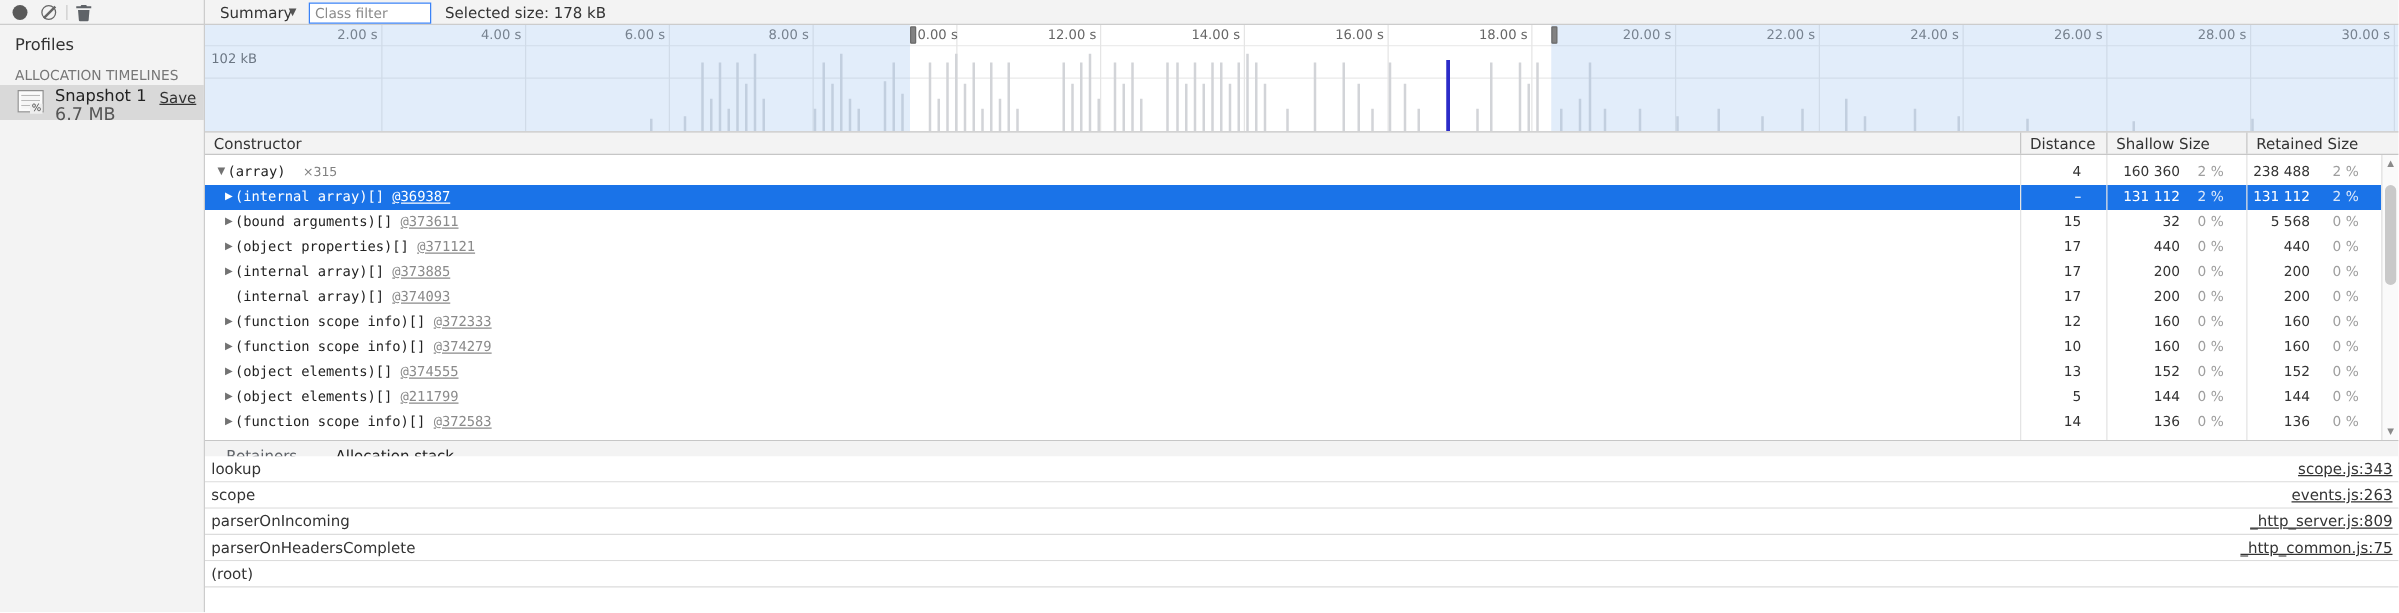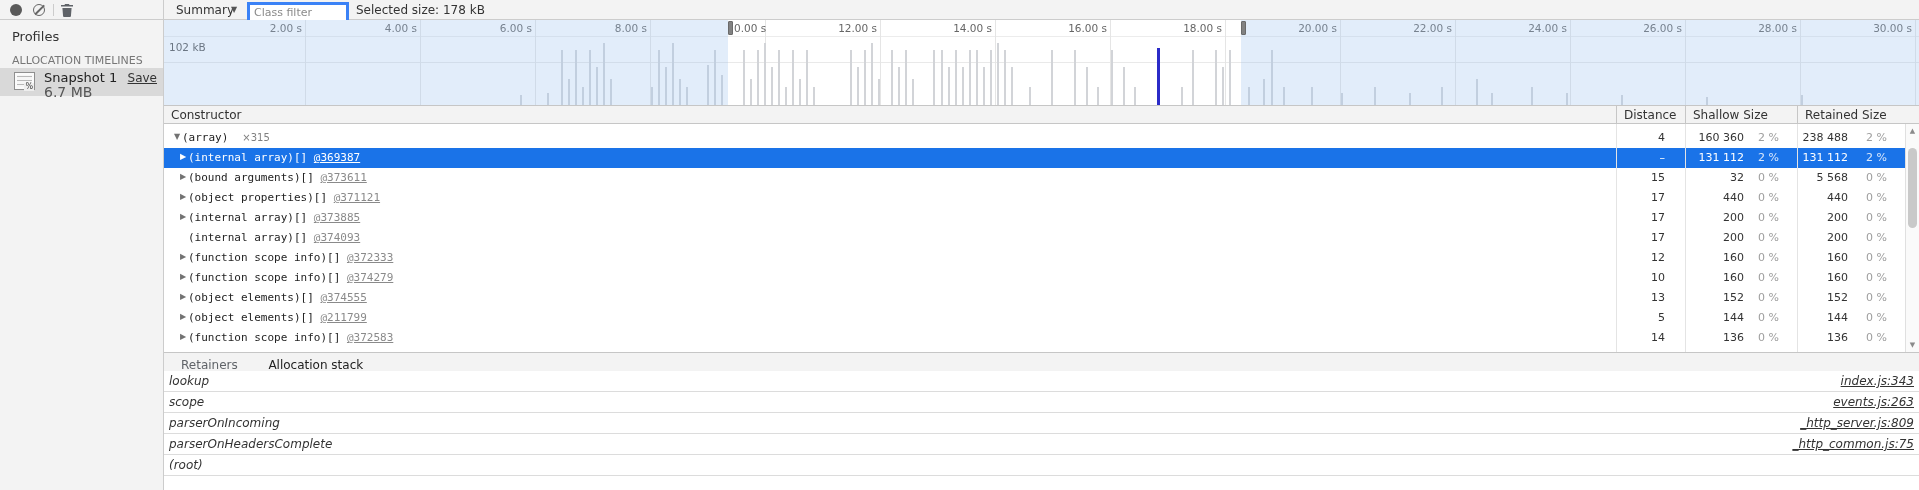--- a/index.html
+++ b/index.html
@@ -13,21 +13,21 @@
   #record-btn{left:8px;}
   #record-btn .dot{position:absolute;left:2px;top:2px;width:12px;height:12px;border-radius:50%;background:#5a5a5a;}
   #clear-btn{left:31px;}
   #clear-btn .circ{position:absolute;left:2px;top:2px;width:10px;height:10px;border:1.6px solid #666;border-radius:50%;}
   #clear-btn .slash{position:absolute;left:2px;top:6.5px;width:13px;height:1.6px;background:#666;transform:rotate(-45deg);}
   .tool-sep{position:absolute;top:4px;width:1px;height:12px;background:#ccc;}
   #trash-btn{left:59px;}
   
   #summary-select{position:absolute;left:176px;top:1px;height:18px;line-height:18px;cursor:pointer;color:#333;}
   #summary-caret{position:absolute;left:231px;top:1px;height:18px;line-height:18px;font-size:8px;color:#555;}
-  #class-filter{position:absolute;left:247px;top:2px;width:88px;height:15px;border:3px solid #3b82f6;background:#fff;
+  #class-filter{position:absolute;left:247px;top:2px;width:88px;height:15px;border:1px solid #3b82f6;background:#fff;
       font-family:inherit;font-size:11px;padding:0 4px;color:#333;outline:none;}
   #class-filter::placeholder{color:#8a8a8a;}
   #selected-size{position:absolute;left:356px;top:1px;height:18px;line-height:18px;color:#333;}
   
   #sidebar{left:0;top:20px;width:163px;height:470px;background:#f3f3f3;}
   #profiles-label{position:absolute;left:12px;top:9px;font-size:13px;color:#333;}
   #section-title{position:absolute;left:12px;top:34px;font-size:11px;color:#777;}
   #snapshot-item{position:absolute;left:0;top:48px;width:163px;height:28px;background:#d9d9d9;cursor:pointer;}
   #snapshot-icon{position:absolute;left:14px;top:4px;width:21px;height:18px;background:#fbfbfb;border:1px solid #8f8f8f;
       box-sizing:border-box;}
@@ -71,21 +71,21 @@
   #scrollbar{position:absolute;left:1741px;top:0;width:14px;height:228px;background:#fafafa;border-left:1px solid #e0e0e0;box-sizing:border-box;z-index:7;}
   #scroll-up,#scroll-down{position:absolute;left:0;width:13px;text-align:center;font-size:7px;color:#8a8a8a;cursor:pointer;}
   #scroll-up{top:3px;} #scroll-down{bottom:3px;}
   #scroll-thumb{position:absolute;left:2px;top:24px;width:9px;height:80px;background:#c9c9c9;border-radius:5px;cursor:grab;}
   
   #bottom-pane{left:164px;top:352px;width:1755px;height:138px;background:#fff;border-top:1px solid #c6c6c6;box-sizing:border-box;}
   #stack-tabs{position:absolute;left:0;top:0;width:1755px;height:26px;background:#f3f3f3;}
   .tab{position:absolute;top:0;height:26px;line-height:25px;padding:0 9px;font-size:12px;color:#5f6368;cursor:pointer;}
   .tab.selected{color:#222;}
   .tab.selected::after{content:"";position:absolute;left:0;right:0;bottom:0;height:3px;background:#4285f4;}
-  #stack-rows{position:absolute;left:0;top:18px;width:1755px;font-style:italic;}
+  #stack-rows{position:absolute;left:0;top:12px;width:1755px;}
   .srow{position:relative;width:1755px;height:21px;border-bottom:1px solid #dcdcdc;box-sizing:border-box;background:#fff;}
   .srow .fn{position:absolute;left:5px;top:3px;font-size:12px;color:#333;}
   .srow .loc{position:absolute;right:5px;top:3px;font-size:12px;color:#333;text-decoration:underline;cursor:pointer;}
 </style>
 </head>
 <body>
 
 <div id="app">
 
   <div id="toolbar" class="abs">
@@ -374,21 +374,21 @@
   </div>
 
   <div id="bottom-pane" class="abs">
     <div id="stack-tabs">
         <div class="tab" style="left: 8px;">Retainers</div>
         <div class="tab selected" style="left: 95.4px;">Allocation stack</div>
       </div>
     <div id="stack-rows">
         <div class="srow">
           <div class="fn">lookup</div>
-          <div class="loc">index.js:343</div>
+          <div class="loc">scope.js:343</div>
         </div>
         <div class="srow">
           <div class="fn">scope</div>
           <div class="loc">events.js:263</div>
         </div>
         <div class="srow">
           <div class="fn">parserOnIncoming</div>
           <div class="loc">_http_server.js:809</div>
         </div>
         <div class="srow">

